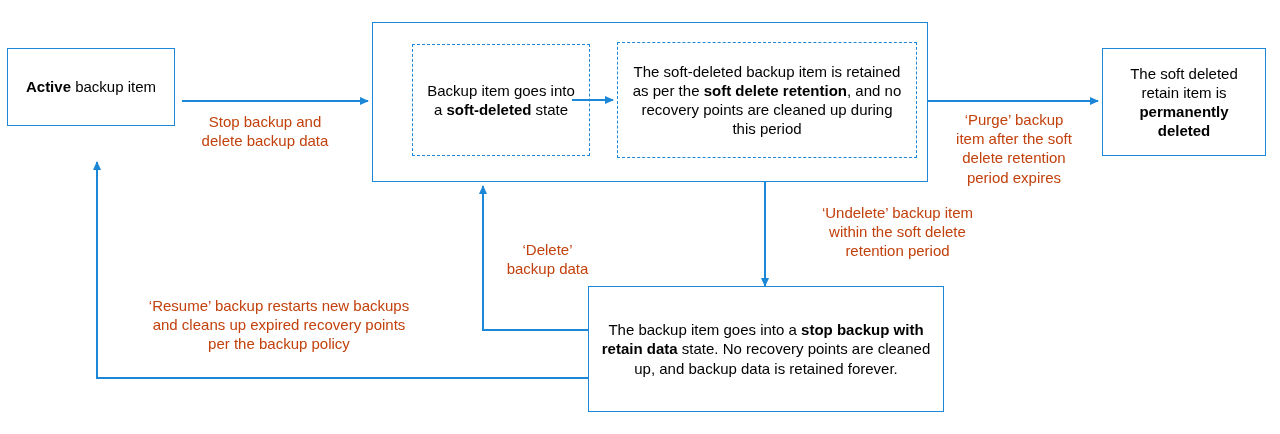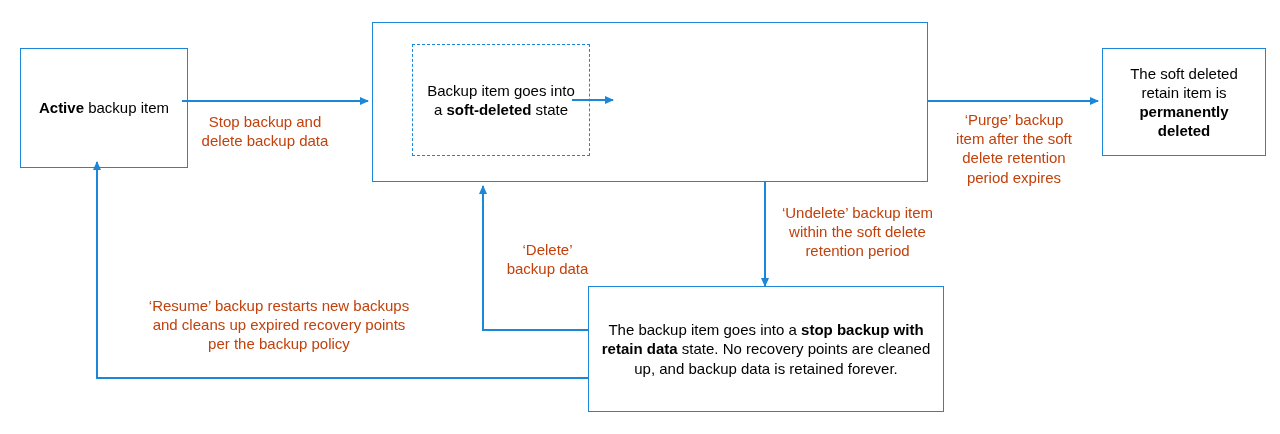--- a/index.html
+++ b/index.html
@@ -49,42 +49,45 @@
   }
   #ah path { fill: var(--blue); }
 </style>
 </head>
 <body>
 
 <div class="canvas">
 
   <div class="box container-box" style="left:372px; top:22px; width:556px; height:160px;"></div>
 
-  <div class="box" style="left:20px; top:48px; width:168px; height:120px;justify-content:center;">
+  <div class="box" style="left:7px; top:48px; width:168px; height:78px;justify-content:center;">
     <div class="box-text"><span></span><b>Active</b><span> backup item</span></div>
   </div>
 
   <div class="box dashed" style="left:412px; top:44px; width:178px; height:112px;">
     <div class="box-text"><span>Backup item goes into a </span><b>soft-deleted</b><span> state</span></div>
   </div>
 
+  <div class="box dashed" style="left:617px; top:42px; width:300px; height:116px;">
+    <div class="box-text"><span>The soft-deleted backup item is retained as per the </span><b>soft delete retention</b><span>, and no recovery points are cleaned up during this period</span></div>
+  </div>
 
   <div class="box" style="left:1102px; top:48px; width:164px; height:108px;">
     <div class="box-text"><span>The soft deleted retain item is </span><b>permanently deleted</b><span></span></div>
   </div>
 
   <div class="box" style="left:588px; top:286px; width:356px; height:126px;">
     <div class="box-text"><span>The backup item goes into a </span><b>stop backup with retain data</b><span> state. No recovery points are cleaned up, and backup data is retained forever.</span></div>
   </div>
 
   <div class="flow-label" style="left:200px; top:112px; width:130px;">Stop backup and delete  backup data</div>
 
   <div class="flow-label" style="left:954px; top:110px; width:120px;">‘Purge’ backup item after the soft delete retention period expires</div>
 
-  <div class="flow-label" style="left:780px; top:203px; width:155px;">‘Undelete’ backup item within the soft delete retention period</div>
+  <div class="flow-label" style="left:820px; top:203px; width:155px;">‘Undelete’ backup item within the soft delete retention period</div>
 
   <div class="flow-label" style="left:500px; top:240px; width:95px;">‘Delete’ backup data</div>
 
   <div class="flow-label" style="left:143px; top:296px; width:272px;">‘Resume’ backup restarts new backups and cleans up expired recovery points per the backup policy</div>
 
   <svg class="arrows" viewBox="0 0 1280 434" xmlns="http://www.w3.org/2000/svg">
     <defs>
       <marker id="ah" markerWidth="10" markerHeight="9" refX="8" refY="4" orient="auto" markerUnits="userSpaceOnUse">
         <path d="M0,0 L9,4 L0,8 Z"></path>
       </marker>

